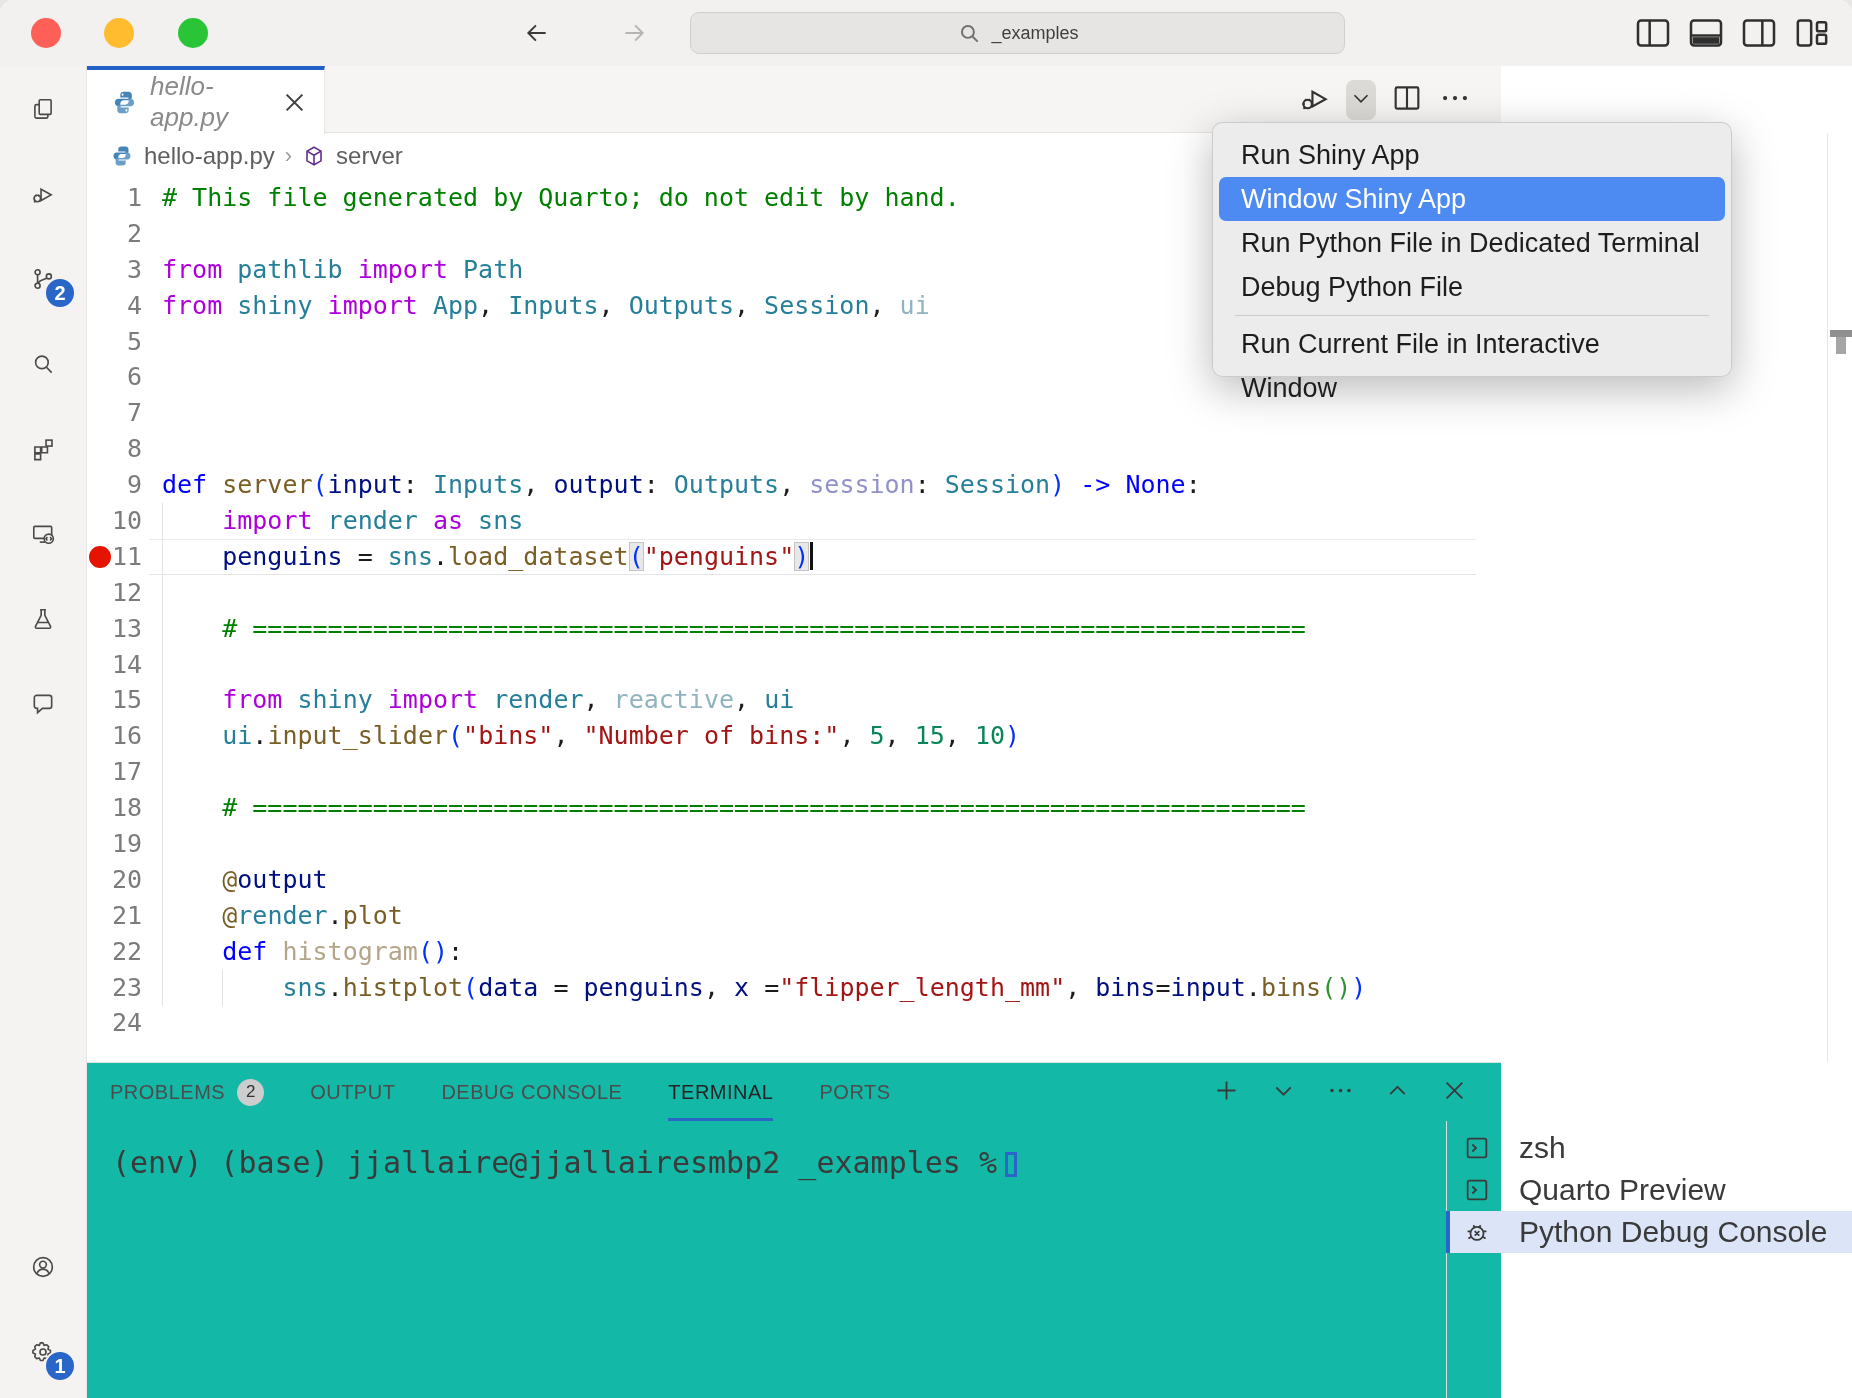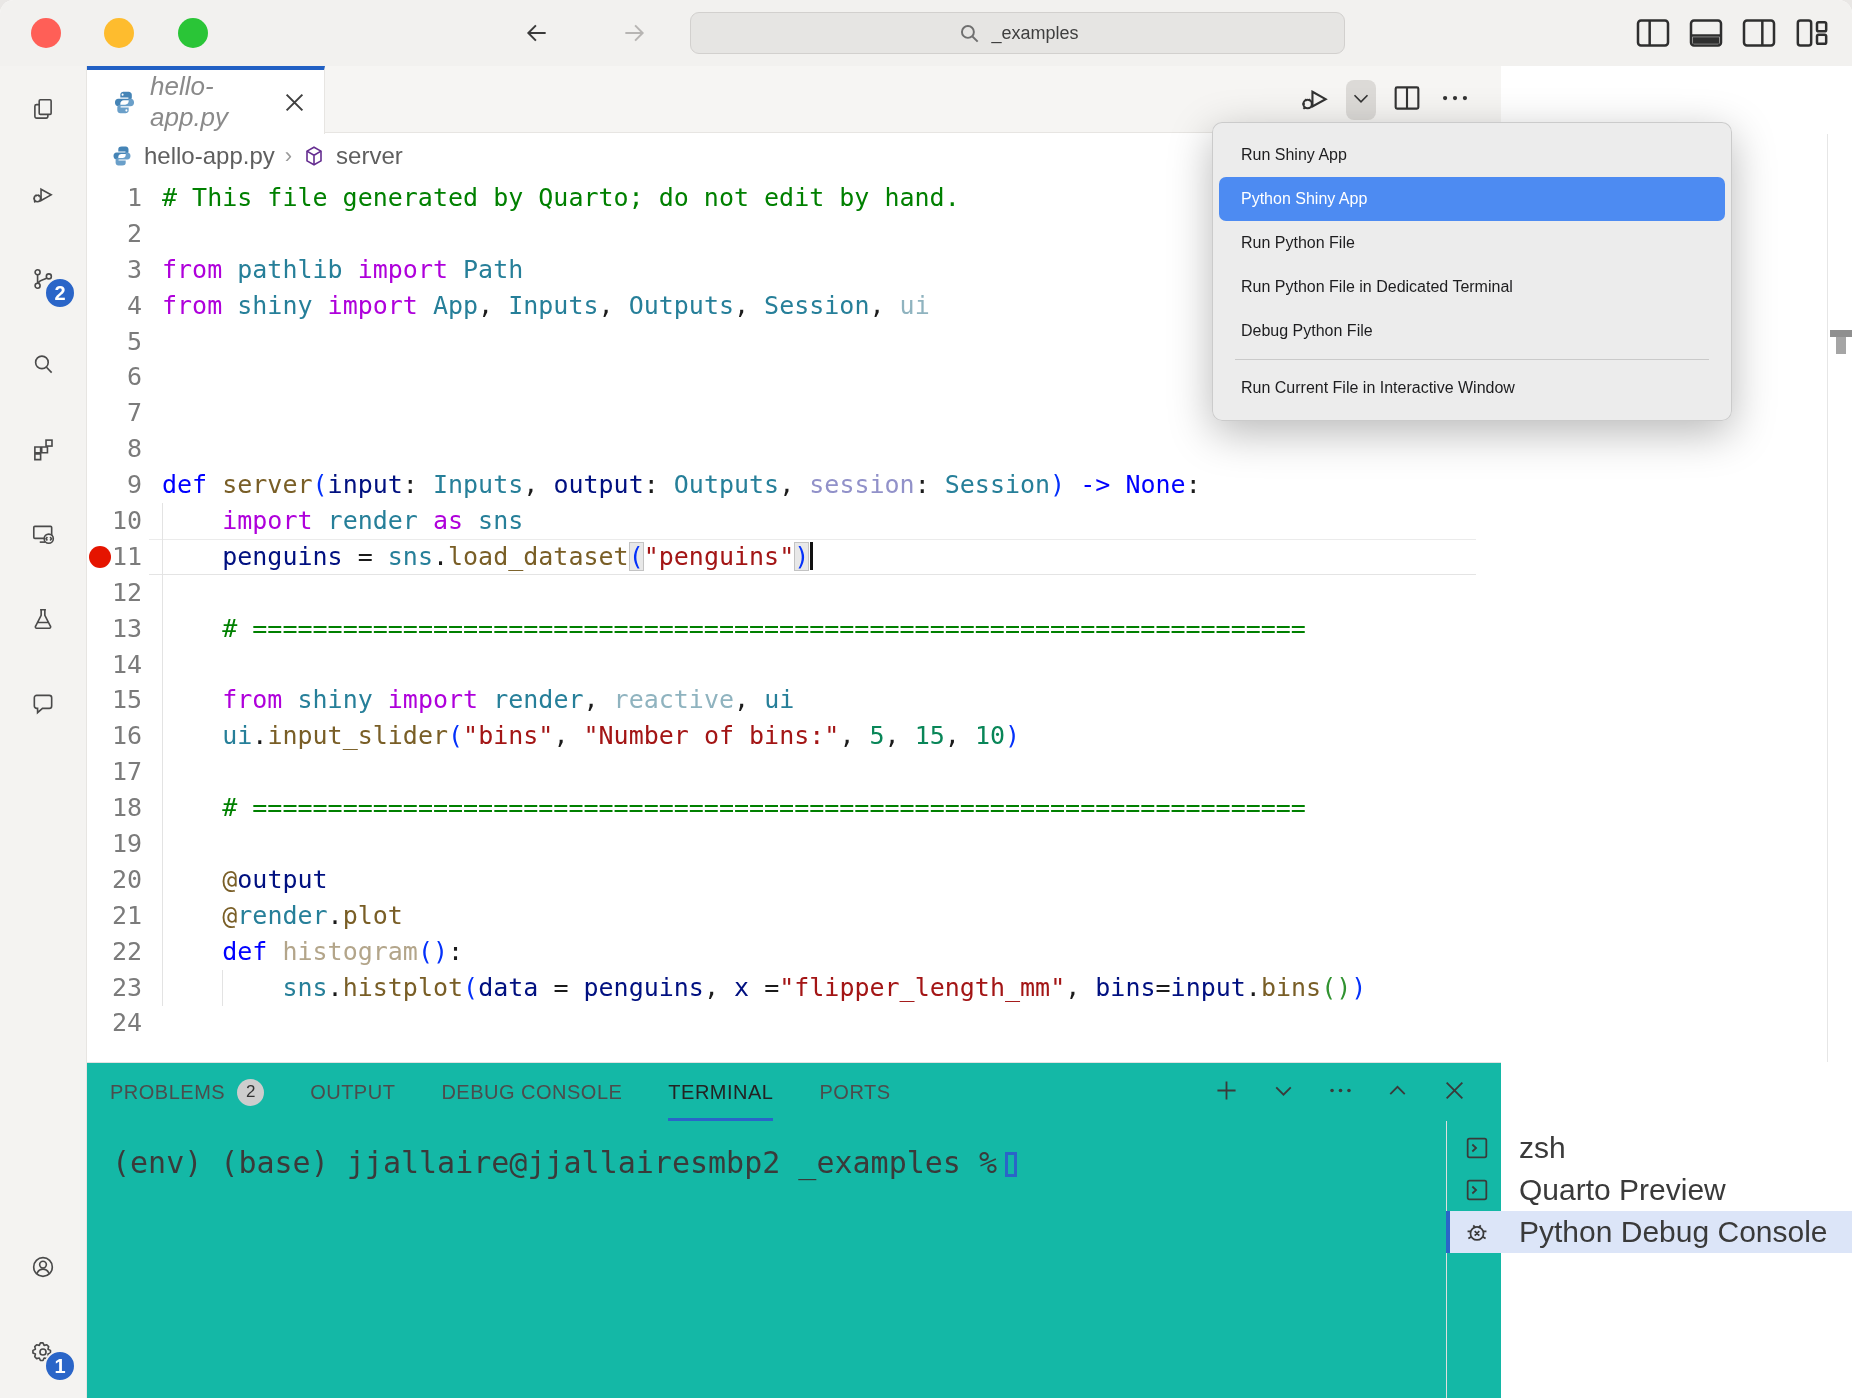--- a/index.html
+++ b/index.html
@@ -95,21 +95,21 @@
   #term-sidebar { position:absolute; left:1359px; top:58px; width:406px; bottom:0; border-left:1px solid #dedede; padding-top:6px; }
   .tl-item { position:relative; height:42px; display:flex; align-items:center; gap:28px; padding-left:16px; font-size:30px; color:#3a3a3a; }
   .tl-item .icon svg { width:28px; height:28px; }
   .tl-item.selected { background:#dce5f8; }
   .tl-item.selected::before { content:''; position:absolute; left:-1px; top:0; bottom:0; width:4px; background:#2a65c8; }
 
   
   #menu { position:absolute; left:1212px; top:122px; width:520px; background:rgba(236,236,236,.98);
       border:1px solid rgba(0,0,0,.14); border-radius:10px; box-shadow:0 12px 44px rgba(0,0,0,.28);
       padding:10px 6px; z-index:50; }
-  .mi { height:44px; line-height:44px; padding:0 22px; border-radius:7px; font-size:16px; color:#1d1d1f; }
+  .mi { height:44px; line-height:44px; padding:0 22px; border-radius:7px; font-size:27px; color:#1d1d1f; }
   .mi.selected { background:#4d8bf2; color:#fff; }
   .msep { height:1px; background:rgba(0,0,0,.14); margin:6px 16px; }
 
   .icon { display:inline-flex; align-items:center; justify-content:center; }
   .icon svg { width:26px; height:26px; display:block; }
 </style>
 </head>
 <body>
 
 <div id="window">
@@ -512,21 +512,20 @@
               </svg>
             </span>
             <span>Python Debug Console</span>
           </div>
         </div>
     </div>
   </div>
 
   <div id="menu">
       <div class="mi">Run Shiny App</div>
-      <div class="mi selected">Python Shiny App</div>
-      <div class="mi">Run Python File</div>
+      <div class="mi selected">Window Shiny App</div>
       <div class="mi">Run Python File in Dedicated Terminal</div>
       <div class="mi">Debug Python File</div>
       <div class="msep"></div>
       <div class="mi">Run Current File in Interactive Window</div>
     </div>
 
 </div>
 
 </body></html>

